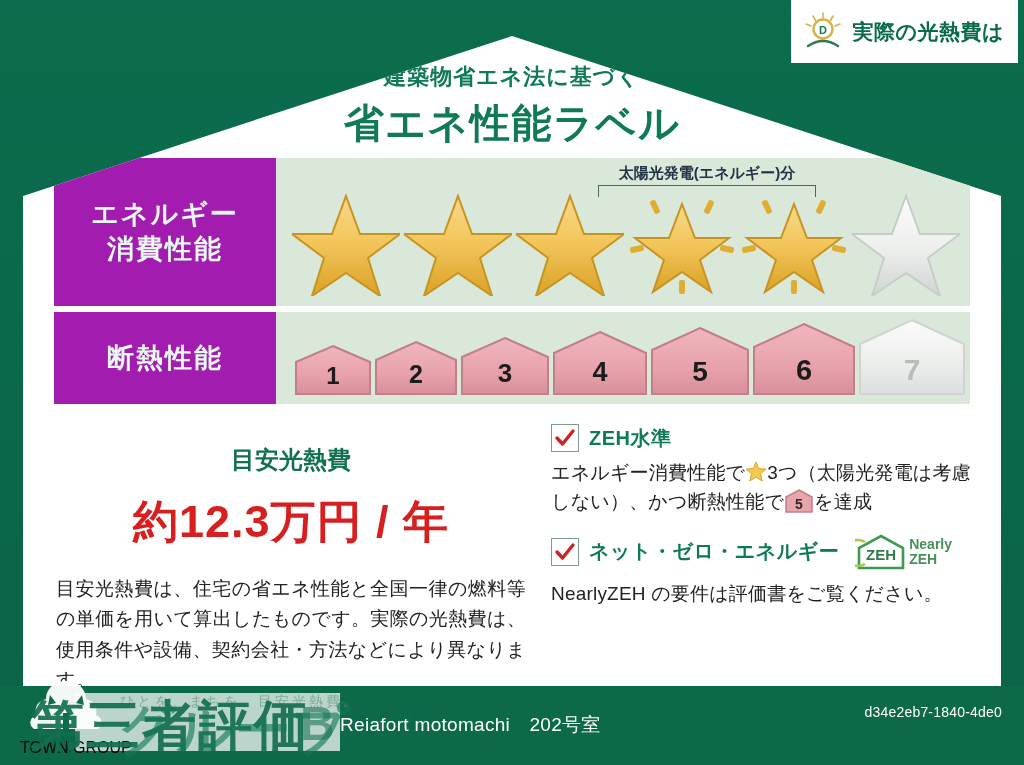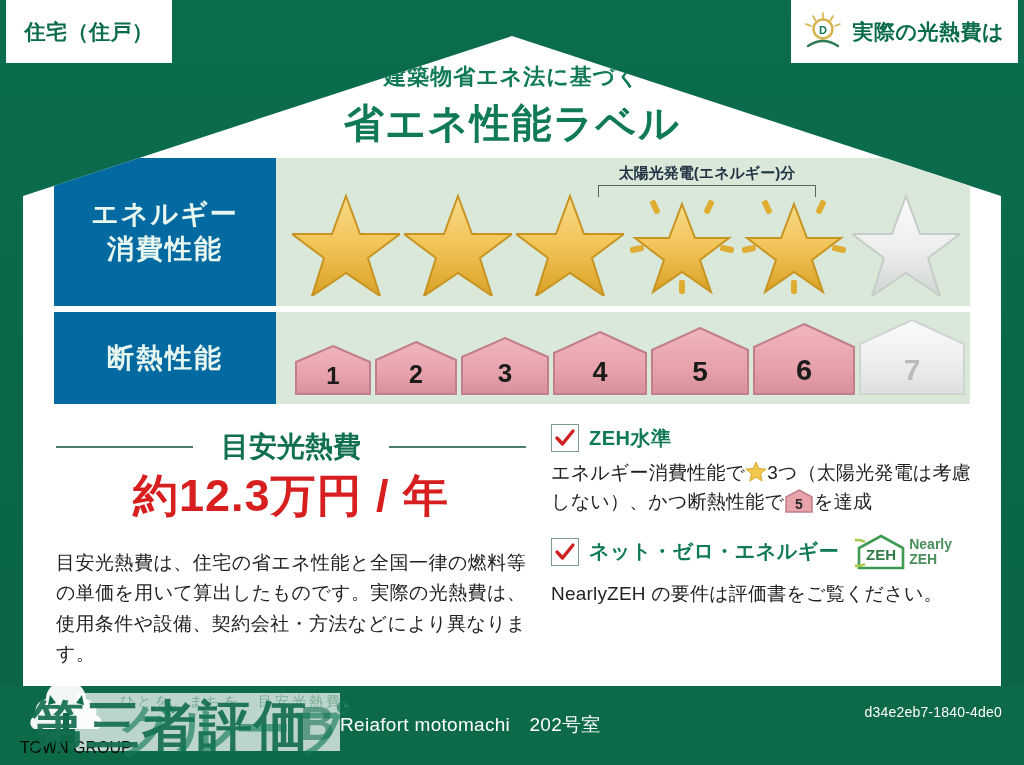--- a/index.html
+++ b/index.html
@@ -51,21 +51,21 @@
     text-align: center; color: #0f7a54;
   }
   .title-sub { font-size: 22px; font-weight: 700; letter-spacing: 1px; }
   .title-main { font-size: 40px; font-weight: 700; letter-spacing: 1.5px; margin-top: 4px; }
 
   
   .rows { position: absolute; left: 31px; top: 122px; width: 916px; }
   .row { display: flex; margin-bottom: 6px; }
   .row-label {
     width: 222px; flex: 0 0 222px;
-    background: #0369a1;
+    background: #a21caf;
     color: #e8f7ef; font-weight: 700;
     display: flex; flex-direction: column; align-items: center; justify-content: center;
     line-height: 1.28; letter-spacing: 2px;
   }
   .row-energy .row-label { height: 148px; font-size: 27px; }
   .row-insul  .row-label { height: 92px;  font-size: 27px; }
   .row-body { flex: 1; background: #d9e8d9; position: relative; }
   .row-energy .row-body { height: 148px; }
   .row-insul  .row-body { height: 92px; }
 
@@ -99,22 +99,22 @@
   .house svg { display:block; }
   .house .num {
     position: absolute; left: 0; right: 0; bottom: 12%;
     text-align: center; font-weight: 700; color: #1b1b1b;
   }
   .house.off .num { color: #b9bcba; }
 
   
   .cost-block { position: absolute; left: 33px; top: 392px; width: 470px; }
   .cost-head {
-    display: flex; align-items: center; gap: 28px;
-    color: #11704e; font-weight: 700; font-size: 28px; justify-content: center;
+    display: flex; align-items: center; gap: 16px;
+    color: #11704e; font-weight: 700; font-size: 24px; justify-content: center; flex-direction: column;
   }
   .cost-head .ln { flex: 1; height: 2px; background: #4b7f67; }
   .cost-value {
     text-align: center; color: #d81f20; font-weight: 700;
     font-size: 45px; letter-spacing: 1px;
   }
   .cost-note {
     margin-top: 22px; font-size: 19px; color: #222; line-height: 1.6;
     text-align: justify; letter-spacing: .2px;
   }
@@ -182,23 +182,20 @@
     font-size: 56px; font-weight: 700; color: rgba(18,120,86,0.62);
     letter-spacing: 1px; white-space: nowrap;
   }
   .wm-tree { left: 20px; bottom: 8px; opacity: .95; }
 </style>
 </head>
 <body>
 
 <div id="root">
 
-  <div class="top-tag">
-    <span>住宅（住戸）</span>
-  </div>
 
   <div class="top-badge">
     <span>
       <svg class="solar-icon" viewBox="0 0 44 44">
         <g stroke="#d7b24a" stroke-width="1.6" stroke-linecap="round">
           <line x1="22" y1="3" x2="22" y2="8"></line>
           <line x1="12" y1="6" x2="14.5" y2="10.5"></line>
           <line x1="32" y1="6" x2="29.5" y2="10.5"></line>
           <line x1="5" y1="14" x2="10" y2="16"></line>
           <line x1="39" y1="14" x2="34" y2="16"></line>

